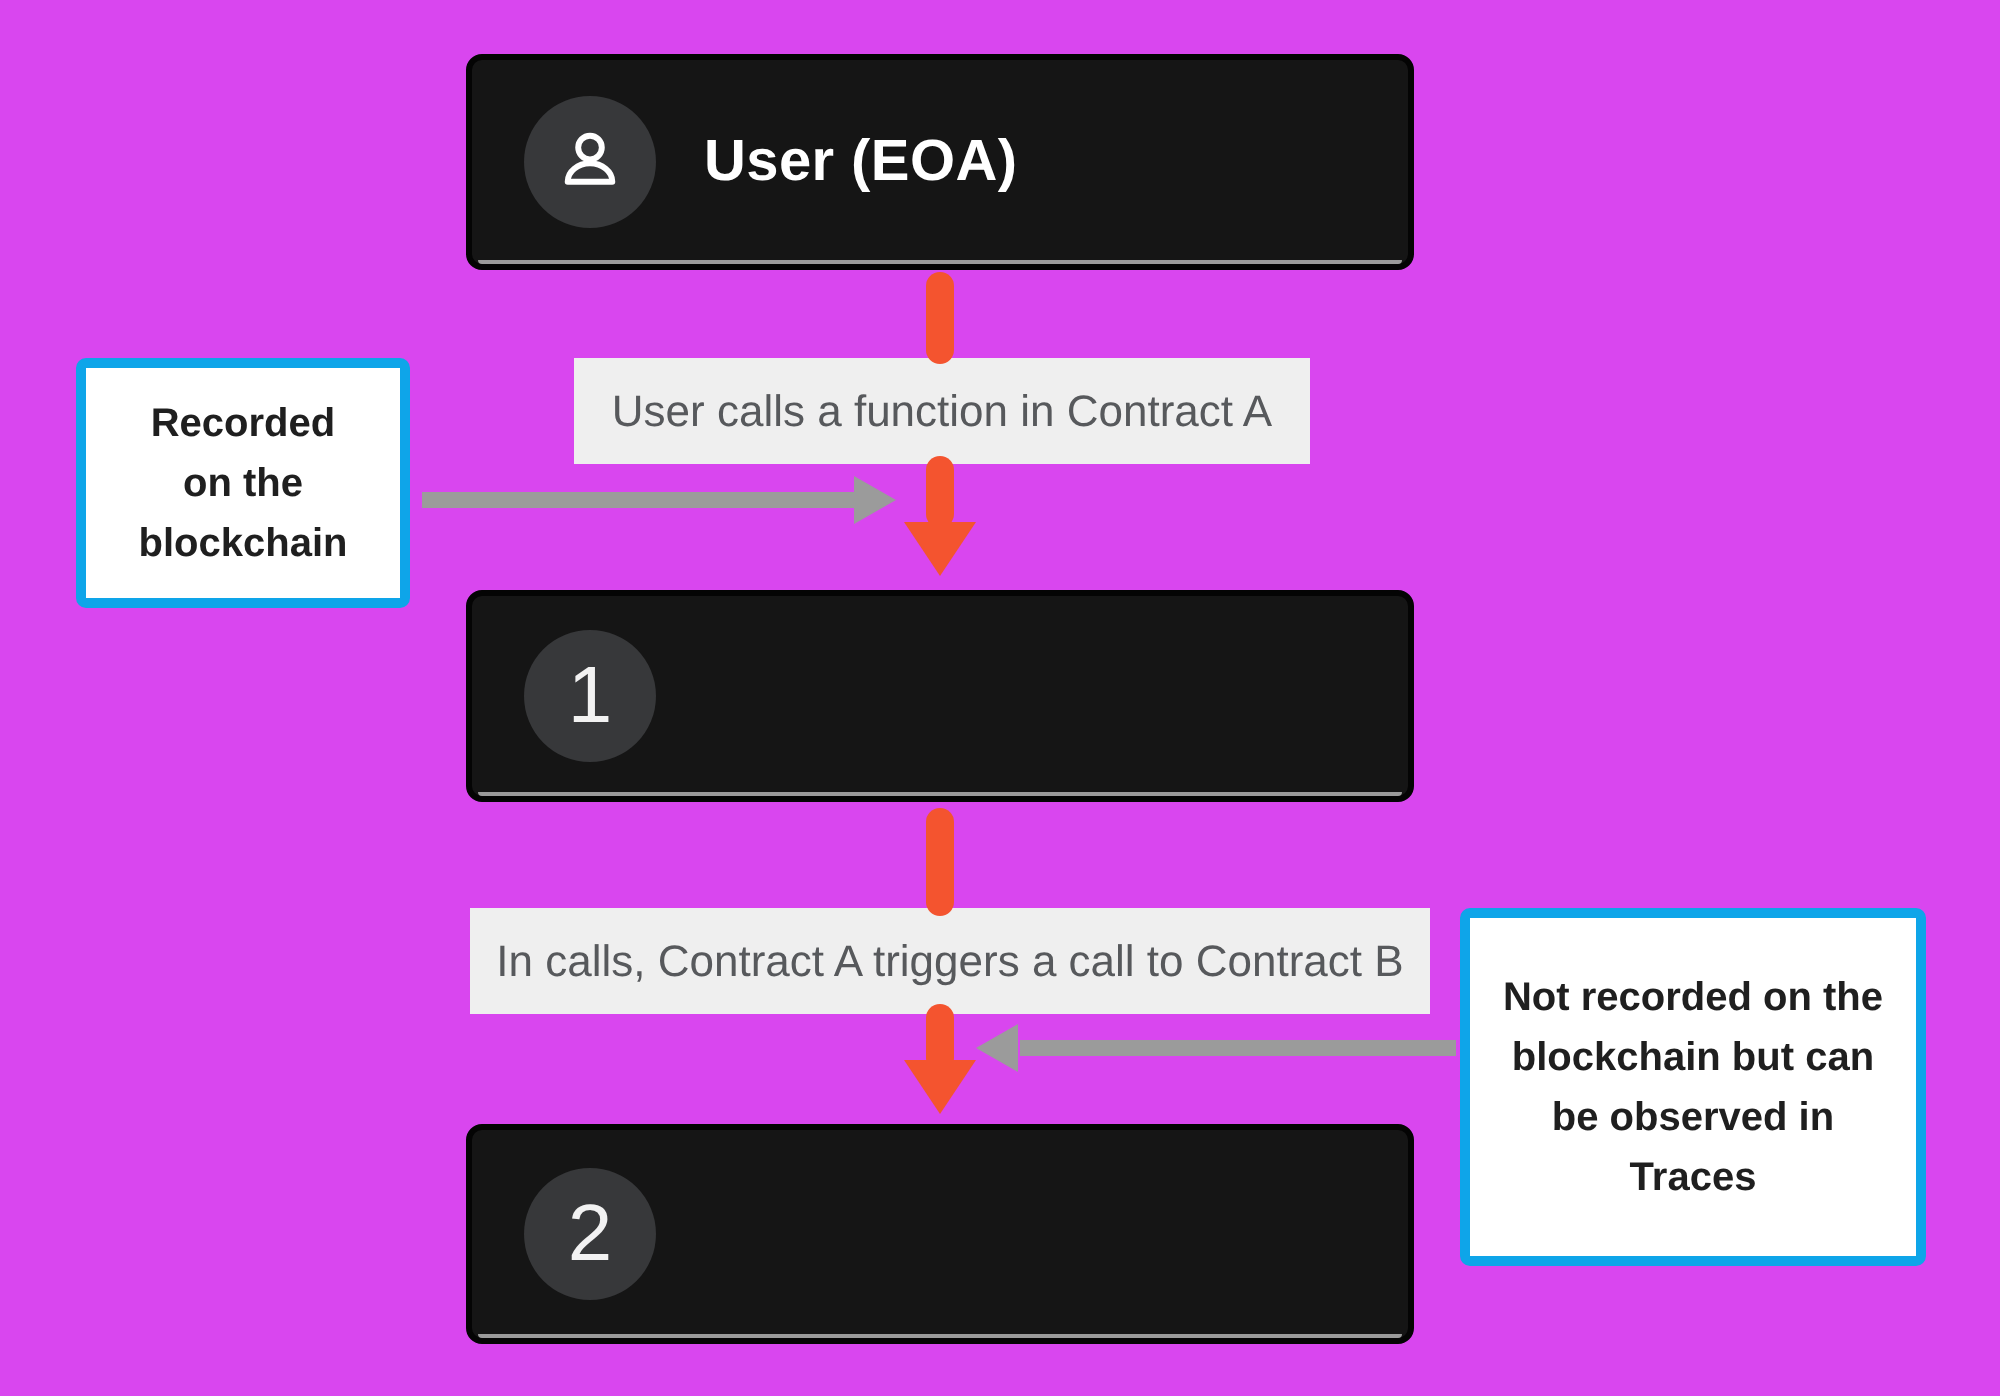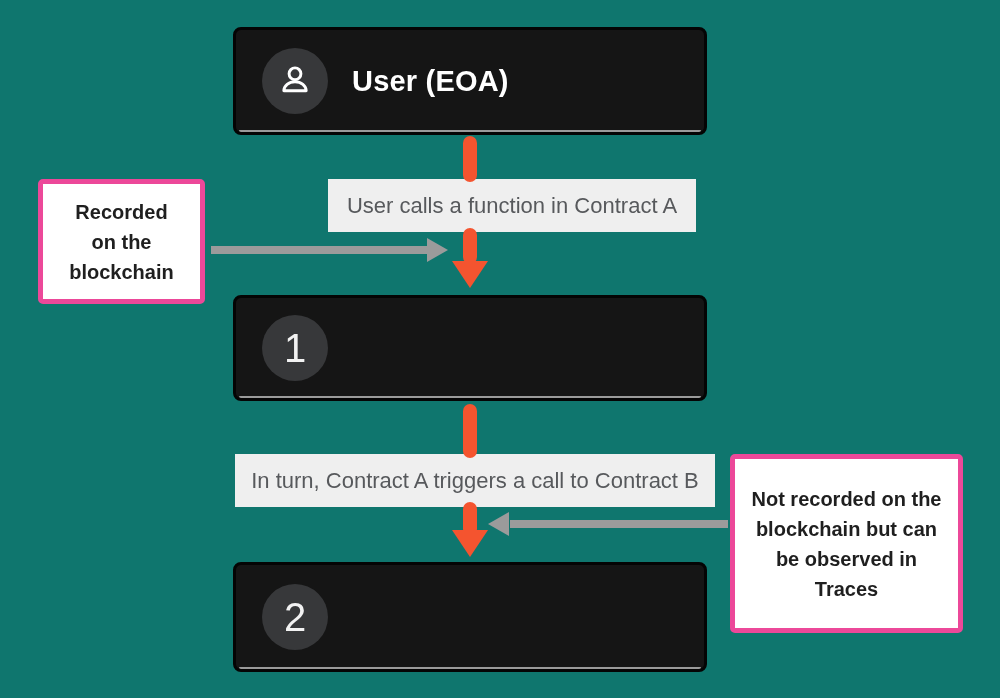--- a/index.html
+++ b/index.html
@@ -1,17 +1,17 @@
 <!DOCTYPE html>
 <html><head>
 <meta charset="utf-8">
 <style>
   html,body{margin:0;padding:0;background:#ffffff;}
   .canvas{
-    position:relative;width:1000px;height:698px;background:#0f766e;overflow:hidden;
+    position:relative;width:1000px;height:698px;background:#d946ef;overflow:hidden;
     font-family:"Liberation Sans", sans-serif;
   }
   
   .node{
     position:absolute;left:233px;width:474px;box-sizing:border-box;
     background:#151515;border:3px solid #040404;border-radius:8px;
     display:flex;align-items:center;padding-left:26px;
   }
   .node::after{ 
     content:"";position:absolute;left:3px;right:3px;bottom:0;height:2px;
@@ -24,21 +24,21 @@
     width:66px;height:66px;border-radius:50%;background:#37383a;flex:0 0 auto;
     display:flex;align-items:center;justify-content:center;
   }
   .node-badge{font-size:40px;font-weight:400;color:#f2f2f2;line-height:1;}
   .node-title{margin-left:24px;font-size:29px;font-weight:700;color:#ffffff;letter-spacing:.2px;}
   
   .edge-label{
     position:absolute;background:#efefef;color:#57595c;font-size:22px;
     display:flex;align-items:center;justify-content:center;z-index:2;
   }
-  .edge-label-1{left:287px;top:179px;width:368px;height:53px;margin-left:41px;}
+  .edge-label-1{left:287px;top:179px;width:368px;height:53px;}
   .edge-label-2{left:235px;top:454px;width:480px;height:53px;}
   
   .obar{position:absolute;width:14px;background:#f4542f;border-radius:7px;z-index:3;}
   .obar-a1s1{left:463px;top:136px;height:46px;}
   .obar-a1s2{left:463px;top:228px;height:36px;}
   .obar-a2s1{left:463px;top:404px;height:54px;}
   .obar-a2s2{left:463px;top:502px;height:34px;}
   .ohead{
     position:absolute;width:0;height:0;z-index:3;
     border-left:18px solid transparent;border-right:18px solid transparent;
@@ -50,21 +50,21 @@
   .gbar{position:absolute;height:8px;background:#9b9b9b;z-index:1;}
   .gbar-left{left:211px;top:246px;width:216px;}
   .gbar-right{left:510px;top:520px;width:218px;}
   .ghead{position:absolute;width:0;height:0;z-index:1;
     border-top:12px solid transparent;border-bottom:12px solid transparent;}
   .ghead-right{left:427px;top:238px;border-left:21px solid #9b9b9b;}
   .ghead-left{left:488px;top:512px;border-right:21px solid #9b9b9b;}
   
   .note{
     position:absolute;box-sizing:border-box;background:#ffffff;
-    border:5px solid #ec4899;border-radius:5px;
+    border:5px solid #0ea5e9;border-radius:5px;
     color:#1f1f1f;font-weight:700;font-size:20px;line-height:30px;
     text-align:center;display:flex;align-items:center;justify-content:center;
     padding:6px 4px;z-index:2;
   }
   .note-left{left:38px;top:179px;width:167px;height:125px;}
   .note-right{left:730px;top:438px;width:233px;height:179px;margin-top:16px;}
   
   .person-svg{display:block;}
 </style>
 </head>
@@ -95,21 +95,21 @@
   <div class="gbar gbar-left"></div>
   <div class="ghead ghead-right"></div>
 
   <div class="node node-a">
     <div class="node-circle">
       <span class="node-badge">1</span>
     </div>
   </div>
 
   <div class="obar obar-a2s1"></div>
-  <div class="edge-label edge-label-2">In turn, Contract A triggers a call to Contract B</div>
+  <div class="edge-label edge-label-2">In calls, Contract A triggers a call to Contract B</div>
   <div class="obar obar-a2s2"></div>
   <div class="ohead ohead-2"></div>
 
   <div class="note note-right">
     <div>Not recorded on the<br>blockchain but can<br>be observed in<br>Traces</div>
   </div>
   <div class="gbar gbar-right"></div>
   <div class="ghead ghead-left"></div>
 
   <div class="node node-b">

